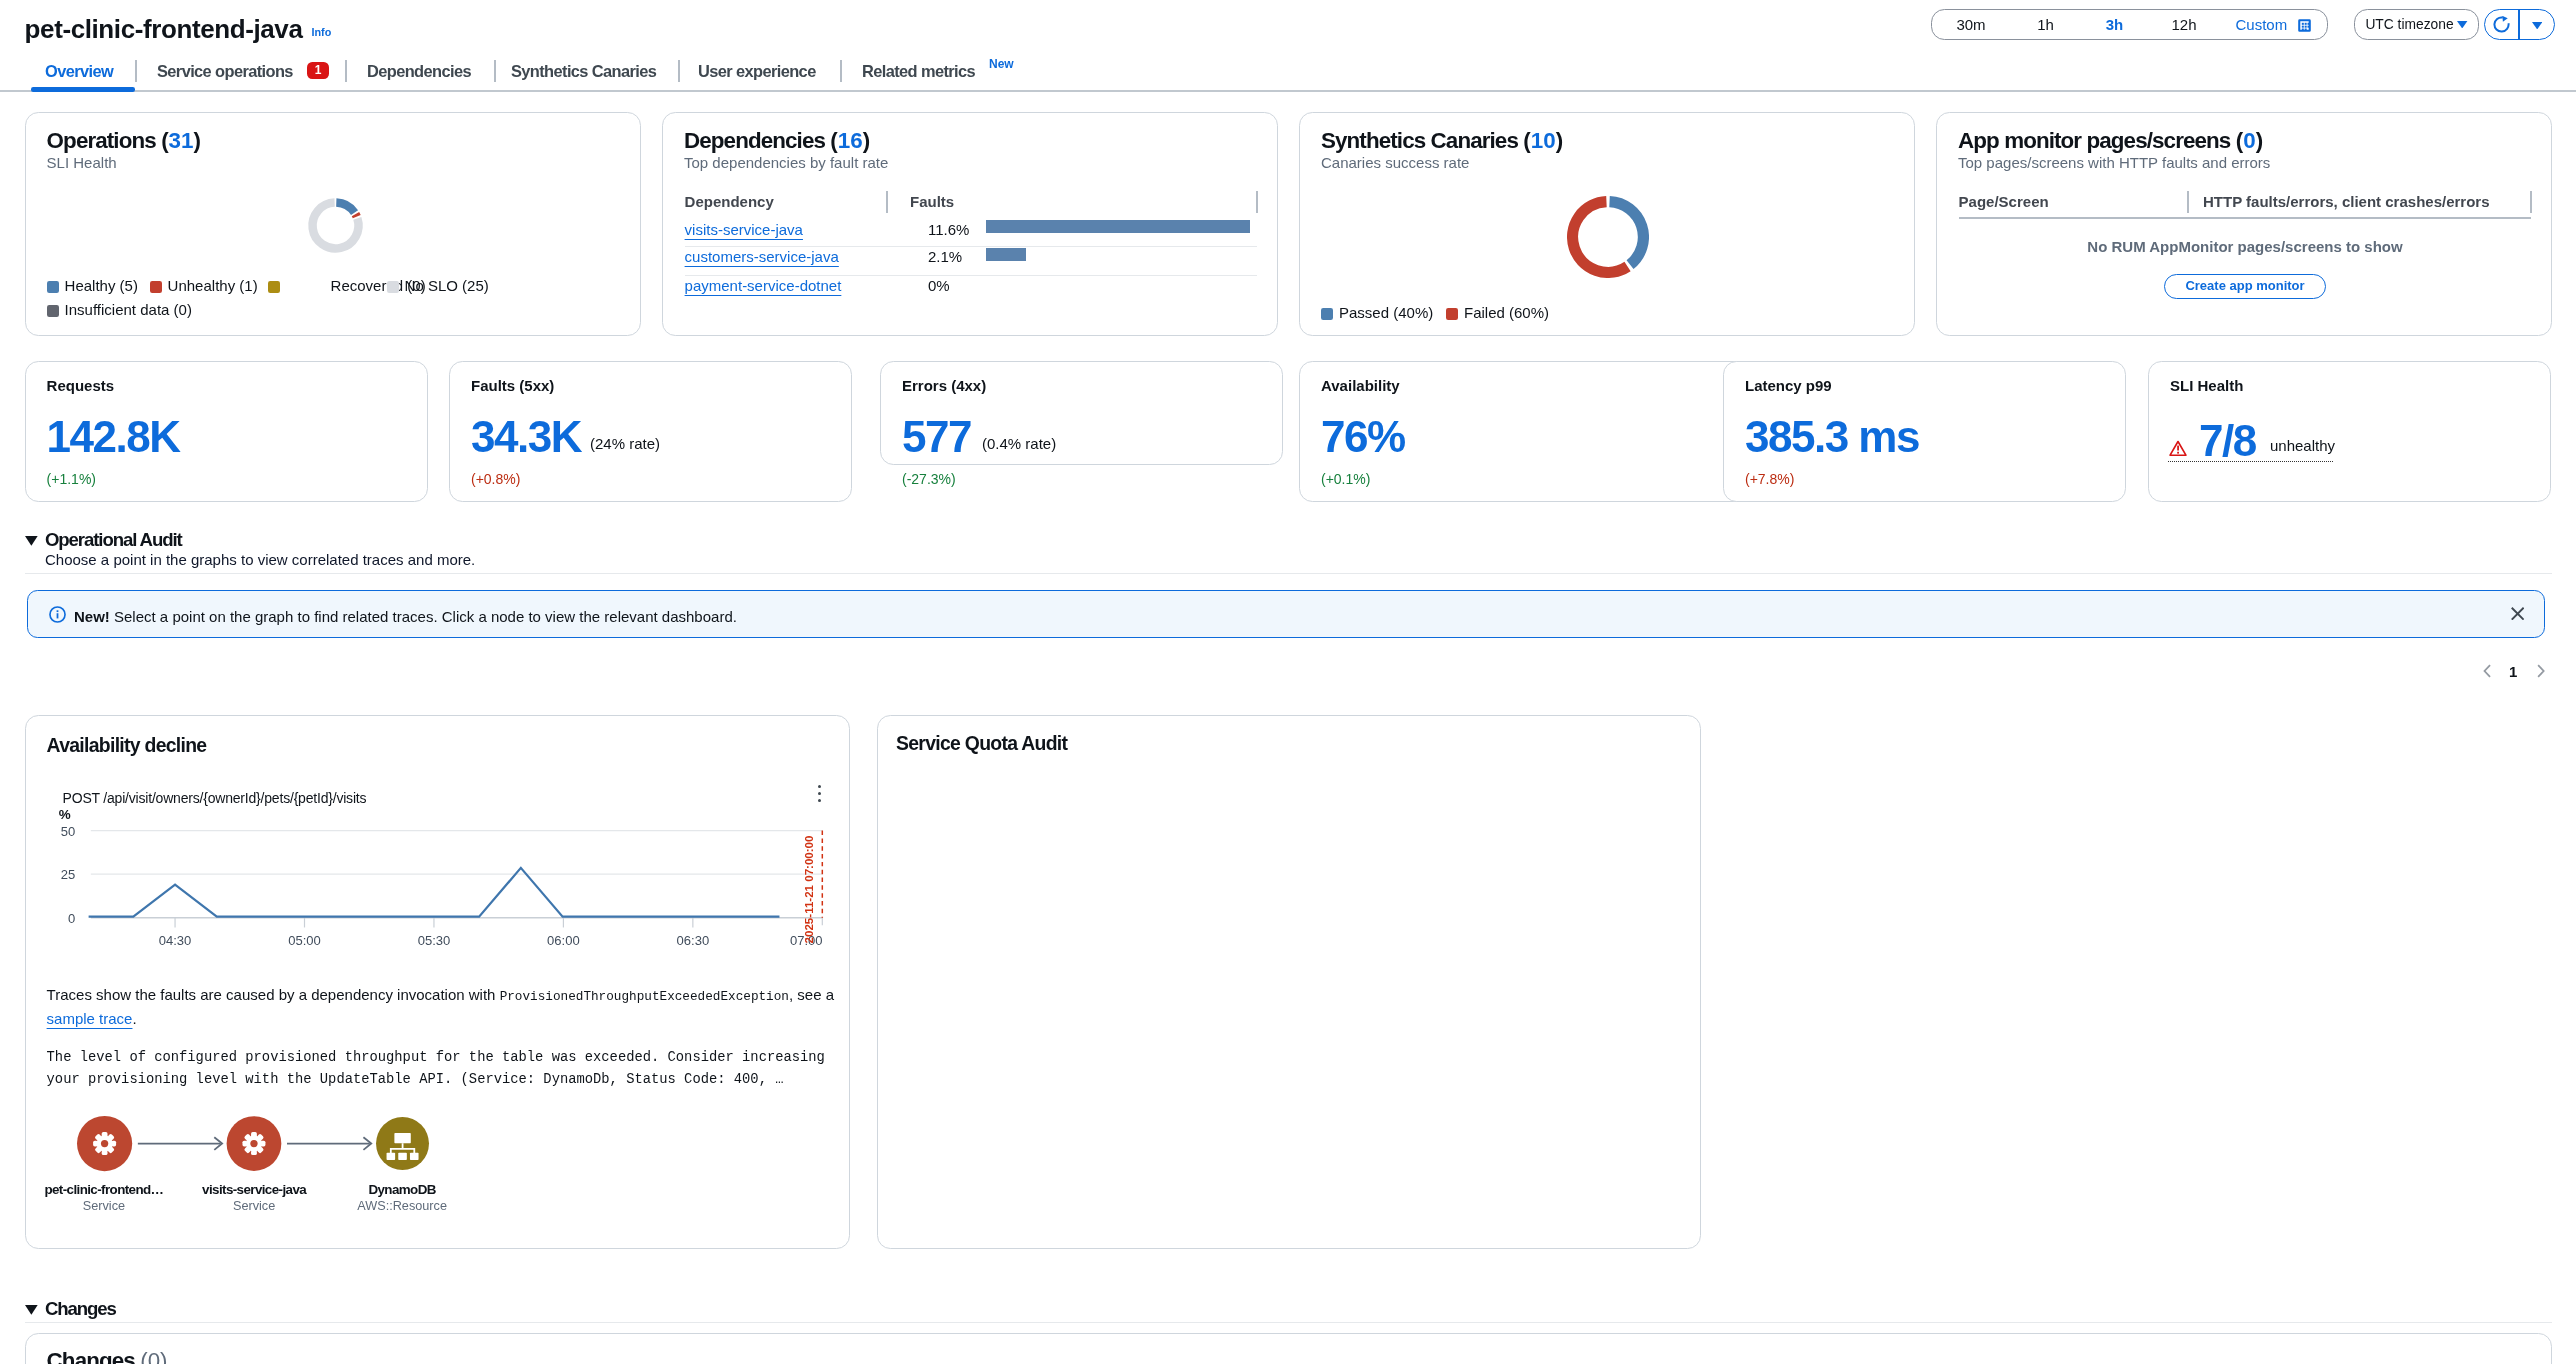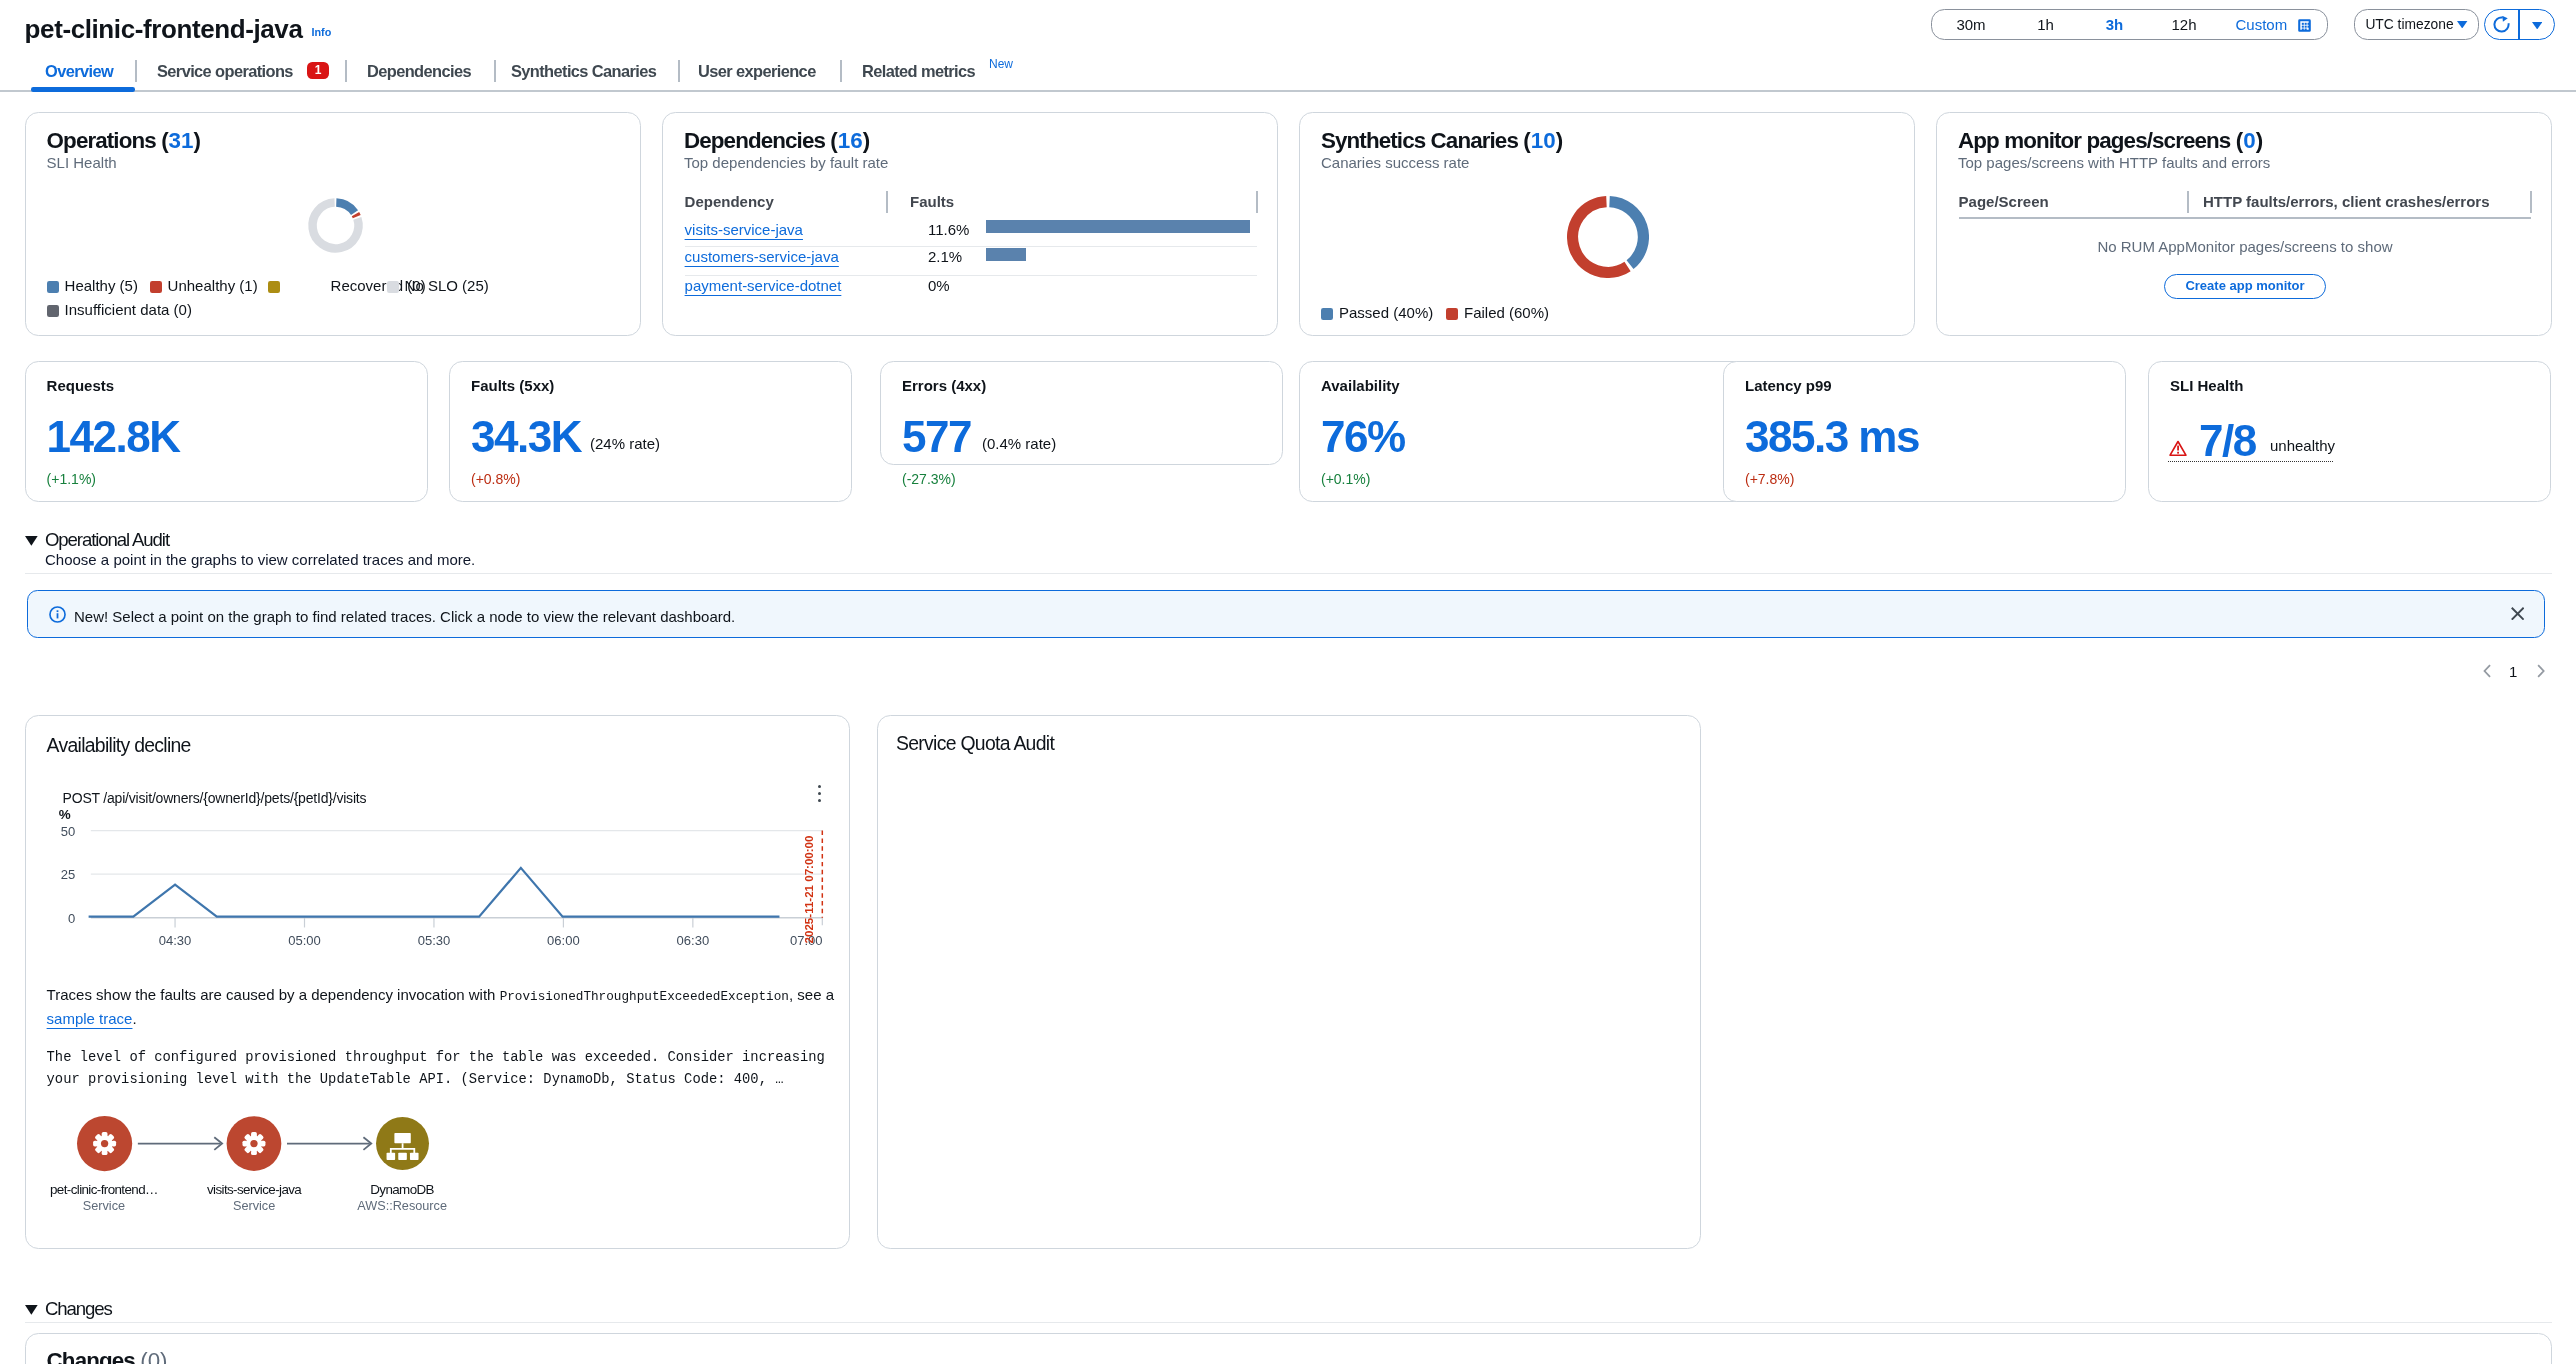--- a/index.html
+++ b/index.html
@@ -1,19 +1,19 @@
 <!DOCTYPE html>
 <html style="font-size:12px"><head>
 <meta charset="utf-8">
 <style>
 *{margin:0;padding:0;box-sizing:border-box;}
 html,body{width:2576px;height:1364px;background:#fff;overflow:hidden;}
 body{font-family:"Liberation Sans",sans-serif;color:#0f141a;position:relative;}
 .abs{position:absolute;}
-.b{font-weight:normal;}
+.b{font-weight:bold;}
 .blue{color:#0d6bdb;}
 .card{position:absolute;background:#fff;border:1.5px solid #cfd6dd;border-radius:13.4px;}
 .ct{position:absolute;font-size:22.4px;font-weight:bold;letter-spacing:-0.9px;line-height:22.4px;white-space:nowrap;}
 .sub{position:absolute;font-size:15px;line-height:15px;color:#5f6b7a;white-space:nowrap;}
 .lbl{font-size:15px;font-weight:bold;line-height:15px;white-space:nowrap;}
 .bignum{font-size:44px;font-weight:bold;letter-spacing:-1.5px;line-height:44px;color:#0d6bdb;white-space:nowrap;}
 .chg{font-size:14px;line-height:14px;}
 .green{color:#17803d;}
 .red{color:#bc2d12;}
 .lsq{width:12px;height:12px;border-radius:2.2px;display:inline-block;}

